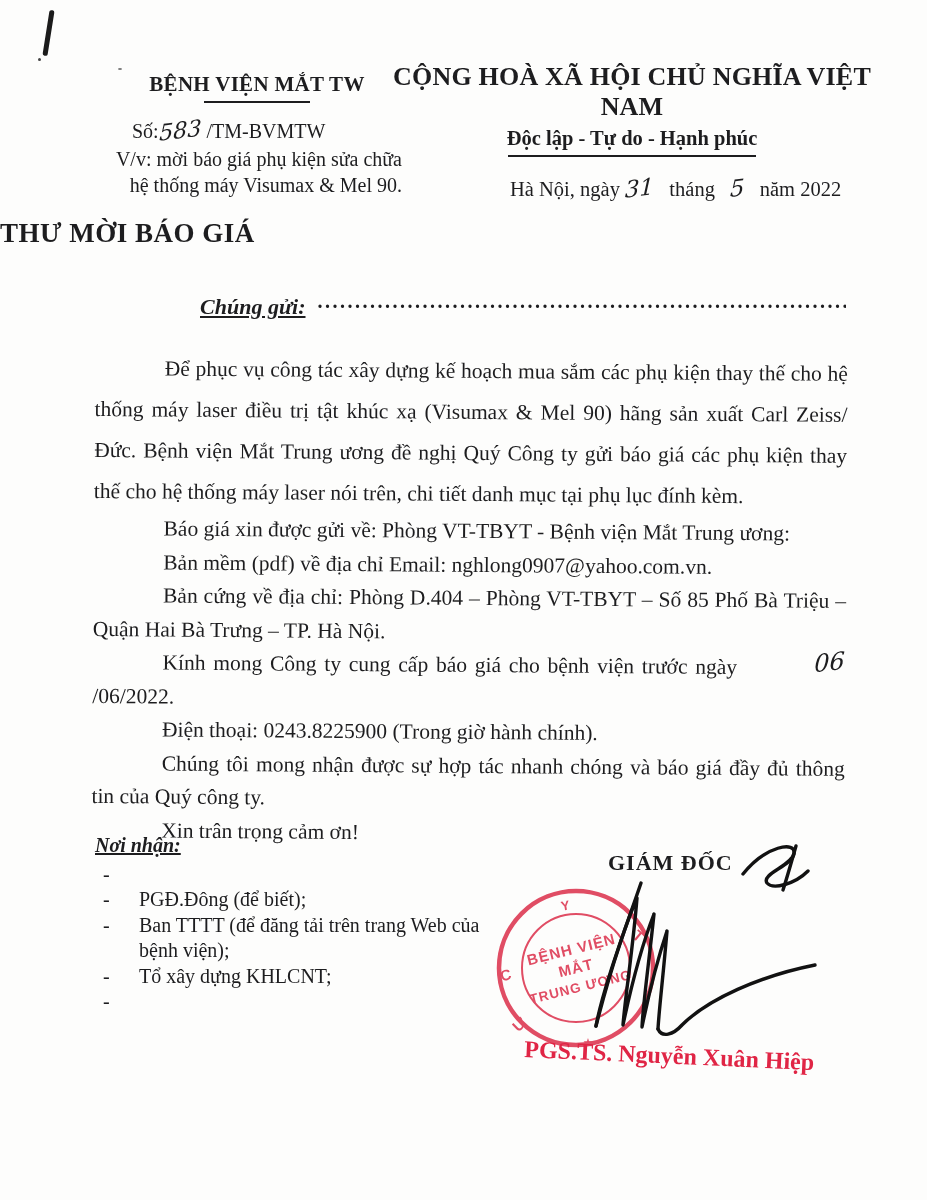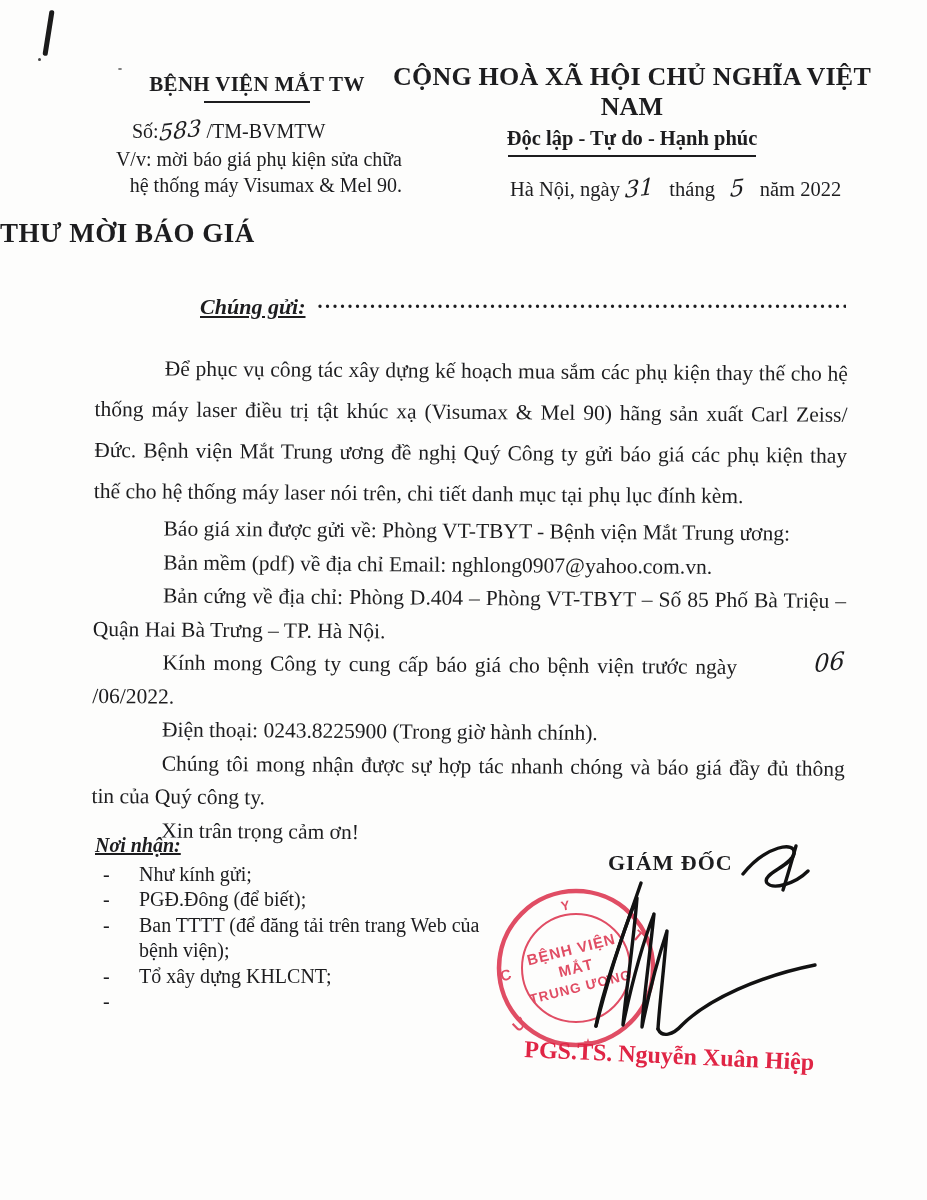--- a/index.html
+++ b/index.html
@@ -103,21 +103,20 @@
     <p class="tight">Điện thoại: 0243.8225900 (Trong giờ hành chính).</p>
     <p class="tight">Chúng tôi mong nhận được sự hợp tác nhanh chóng và báo giá đầy đủ thông tin của Quý công ty.</p>
     <p class="tight">Xin trân trọng cảm ơn!</p>
   </div>
 
   <div class="recipients">
     <span class="label">Nơi nhận:</span>
     <ul>
       <li>
           <span class="dash">-</span>
-          <span class="rtext">Như kính gửi;</span>
         </li>
       <li>
           <span class="dash">-</span>
           <span class="rtext">PGĐ.Đông (để biết);</span>
         </li>
       <li>
           <span class="dash">-</span>
           <span class="rtext">Ban TTTT (để đăng tải trên trang Web của bệnh viện);</span>
         </li>
       <li>

